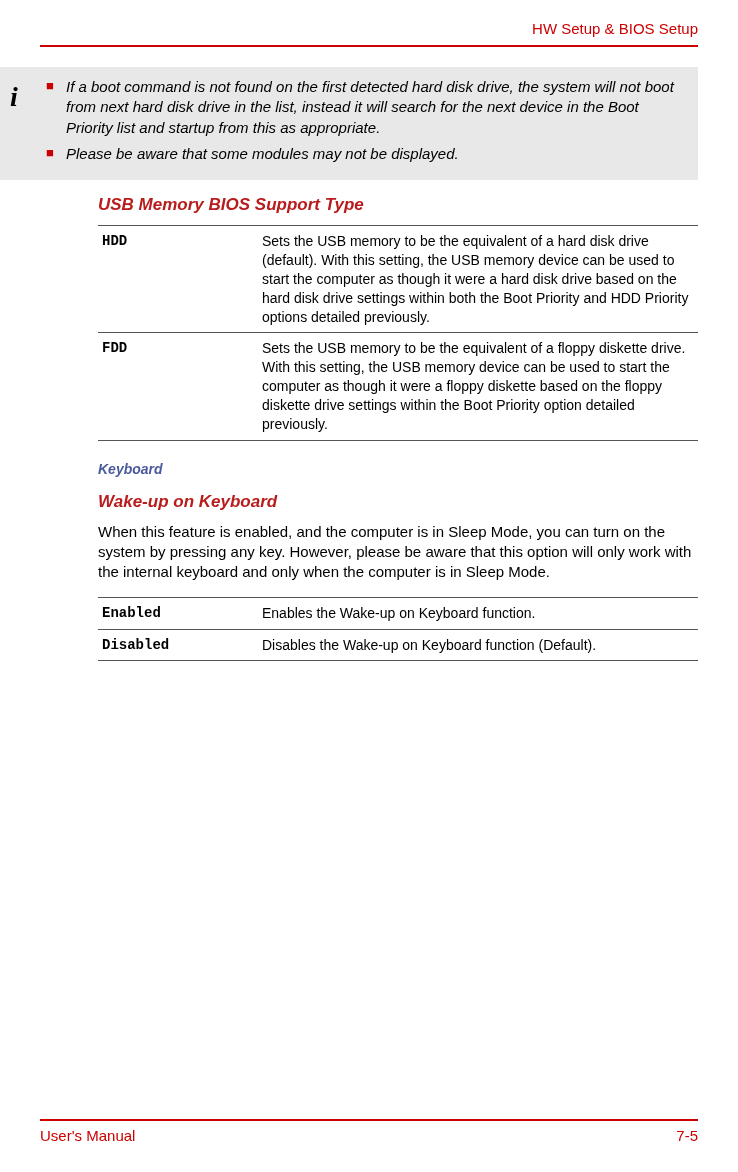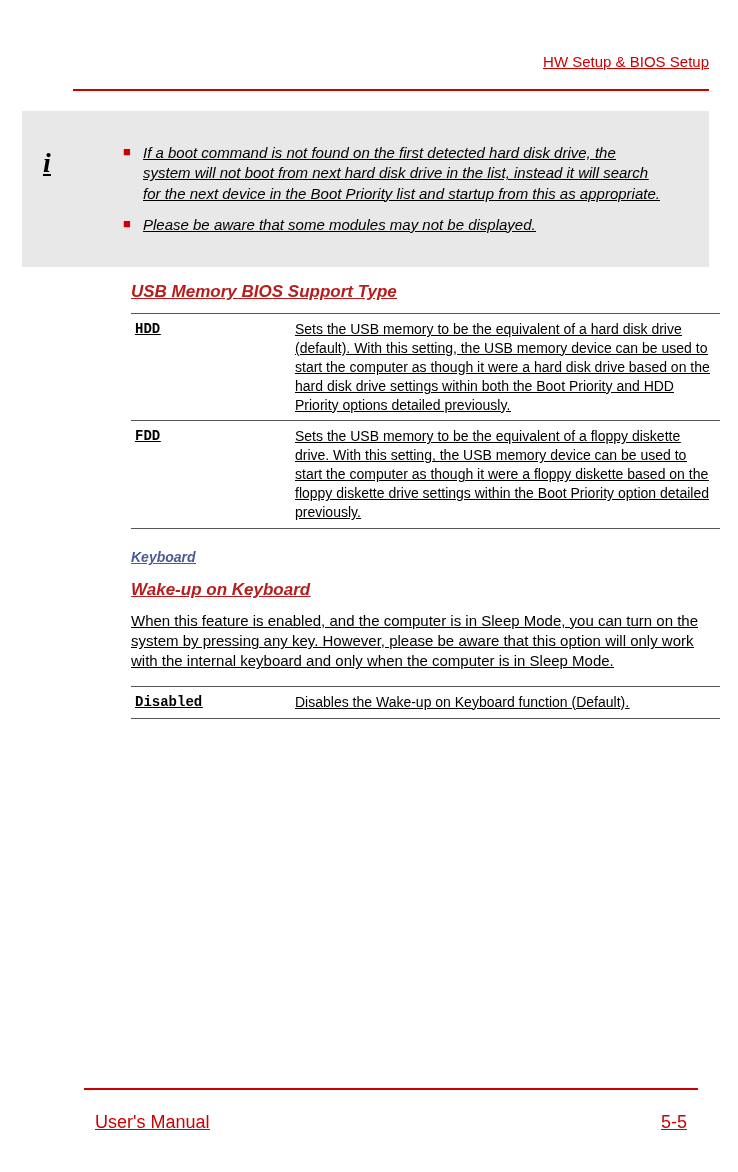--- a/index.html
+++ b/index.html
@@ -1,19 +1,18 @@
 <!DOCTYPE html>
 <html><head>
   <meta charset="utf-8">
   <style>
     * {
-      margin: 11px;
+      margin: 0;
       padding: 0;
       box-sizing: border-box;
-      text-decoration: underline;
     }
     body {
       font-family: Arial, Helvetica, sans-serif;
       background: #fff;
       width: 738px;
       height: 1172px;
       position: relative;
       padding: 0 40px;
     }
     .header-title {
@@ -124,21 +123,21 @@
     }
     .footer-rule {
       height: 2px;
       background: #cc0000;
       margin-bottom: 6px;
     }
     .footer-row {
       display: flex;
       justify-content: space-between;
       color: #cc0000;
-      font-size: 18px;
+      font-size: 15px;
     }
   </style>
 </head>
 <body>
 
 <div class="header-title">HW Setup &amp; BIOS Setup</div>
 <div class="header-rule"></div>
 
 <div class="info-box">
   <div class="info-icon-wrap">
@@ -168,28 +167,32 @@
     </tr>
   </tbody>
     </table>
 
   <h2 class="section-title">Keyboard</h2>
   <h3 class="section-subtitle">Wake-up on Keyboard</h3>
   <p class="body-text">When this feature is enabled, and the computer is in Sleep Mode, you can turn on the system by pressing any key. However, please be aware that this option will only work with the internal keyboard and only when the computer is in Sleep Mode.</p>
 
   <table class="option-table">
     <tbody>
+        <tr>
+      <td class="opt-label">Enabled</td>
+      <td>Enables the Wake-up on Keyboard function.</td>
+    </tr>
     <tr>
       <td class="opt-label">Disabled</td>
       <td>Disables the Wake-up on Keyboard function (Default).</td>
     </tr>
   </tbody>
     </table>
 
 </div>
 
 <div class="footer">
   <div class="footer-rule"></div>
   <div class="footer-row">
     <span>User's Manual</span>
-    <span>5-5</span>
+    <span>7-5</span>
   </div>
 </div>
 
 </body></html>

